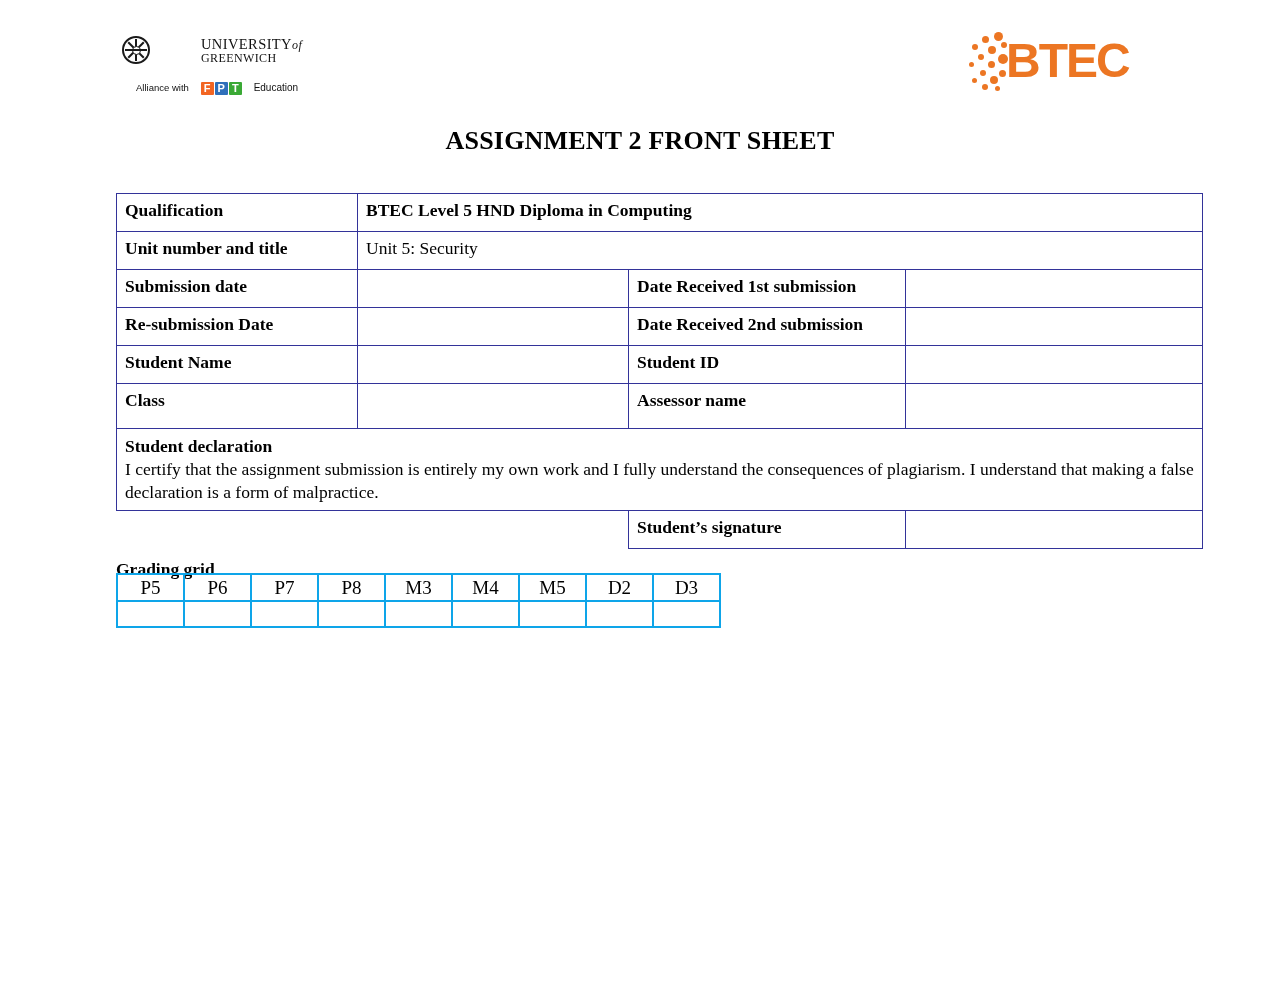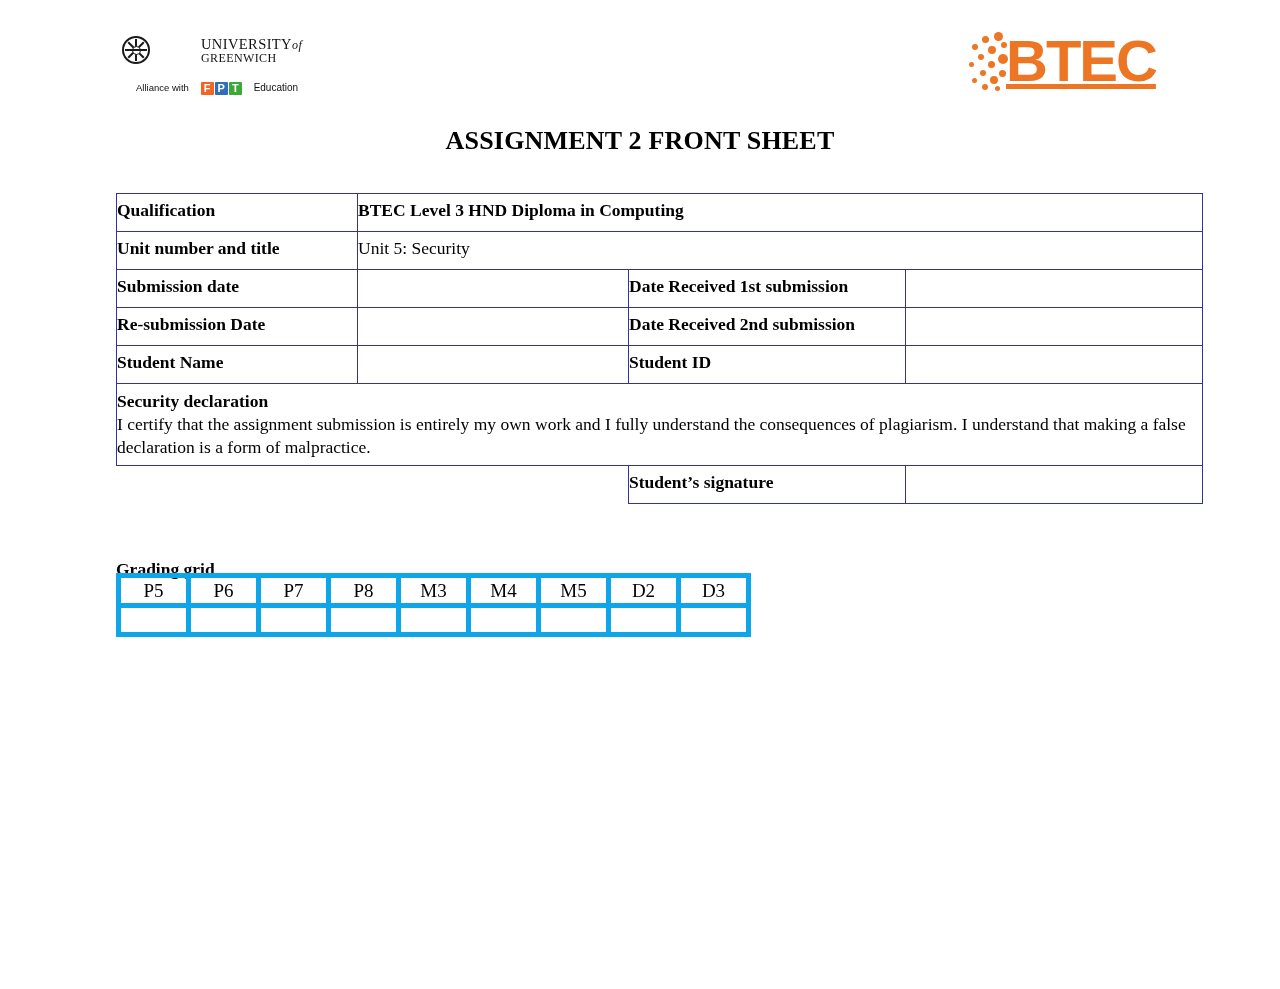--- a/index.html
+++ b/index.html
@@ -140,25 +140,24 @@
     top: 0px;
     width: 200px;
     height: 72px;
   }
   .btec-word {
     position: absolute;
     left: 38px;
     top: 2px;
     font-family: "Liberation Sans", sans-serif;
     font-weight: bold;
-    font-size: 58px;
+    font-size: 48px;
     letter-spacing: -2px;
     color: #ec7623;
     line-height: 62px;
-    text-decoration: underline;
   }
   .btec-dots {
     position: absolute;
     left: 0;
     top: 4px;
     width: 44px;
     height: 60px;
   }
   .btec-dots i {
     position: absolute;
@@ -184,21 +183,21 @@
   .main-table {
     position: absolute;
     left: 116px;
     top: 193px;
     width: 1086px;
     border-collapse: collapse;
     table-layout: fixed;
   }
   .main-table td {
     border: 1px solid #333399;
-    padding: 6px 0;
+    padding: 6px 8px;
     vertical-align: top;
     font-size: 17.5px;
     font-family: "Liberation Serif", serif;
     height: 25px;
   }
   .lbl { font-weight: bold; }
   .val { font-weight: normal; }
   .val-bold { font-weight: bold; }
 
   .row-tall td { height: 32px; }
@@ -231,21 +230,21 @@
     font-family: "Liberation Serif", serif;
   }
   .grading-table {
     position: absolute;
     left: 116px;
     top: 573px;
     border-collapse: collapse;
     table-layout: fixed;
   }
   .grading-table td {
-    border: 5px solid #0ea5e9;
+    border: 2px solid #0ea5e9;
     width: 65px;
     height: 25px;
     text-align: center;
     font-size: 19px;
     font-family: "Liberation Serif", serif;
     padding: 0;
   }
   .grading-table tr.values td { height: 24px; }
 </style>
 </head>
@@ -305,21 +304,21 @@
 <table class="main-table">
   <colgroup>
     <col style="width:241px">
     <col style="width:271px">
     <col style="width:277px">
     <col style="width:297px">
   </colgroup>
   <tbody>
     <tr>
       <td class="lbl">Qualification</td>
-      <td class="val-bold" colspan="3">BTEC Level 3 HND Diploma in Computing</td>
+      <td class="val-bold" colspan="3">BTEC Level 5 HND Diploma in Computing</td>
     </tr>
     <tr>
       <td class="lbl">Unit number and title</td>
       <td class="val" colspan="3">Unit 5: Security</td>
     </tr>
     <tr>
       <td class="lbl">Submission date</td>
       <td class="val"></td>
       <td class="lbl">Date Received 1st submission</td>
       <td class="val"></td>
@@ -329,23 +328,29 @@
       <td class="val"></td>
       <td class="lbl">Date Received 2nd submission</td>
       <td class="val"></td>
     </tr>
     <tr>
       <td class="lbl">Student Name</td>
       <td class="val"></td>
       <td class="lbl">Student ID</td>
       <td class="val"></td>
     </tr>
+    <tr class="row-tall">
+      <td class="lbl">Class</td>
+      <td class="val"></td>
+      <td class="lbl">Assessor name</td>
+      <td class="val"></td>
+    </tr>
     <tr>
       <td class="decl-cell" colspan="4">
-        <span class="decl-title">Security declaration</span>
+        <span class="decl-title">Student declaration</span>
         <span class="decl-body">I certify that the assignment submission is entirely my own work and I fully understand the consequences of plagiarism. I understand that making a false declaration is a form of malpractice.</span>
       </td>
     </tr>
     <tr>
       <td class="cell-blank-noborder"></td>
       <td class="cell-blank-noborder"></td>
       <td class="lbl">Student’s signature</td>
       <td class="val"></td>
     </tr>
   </tbody>

